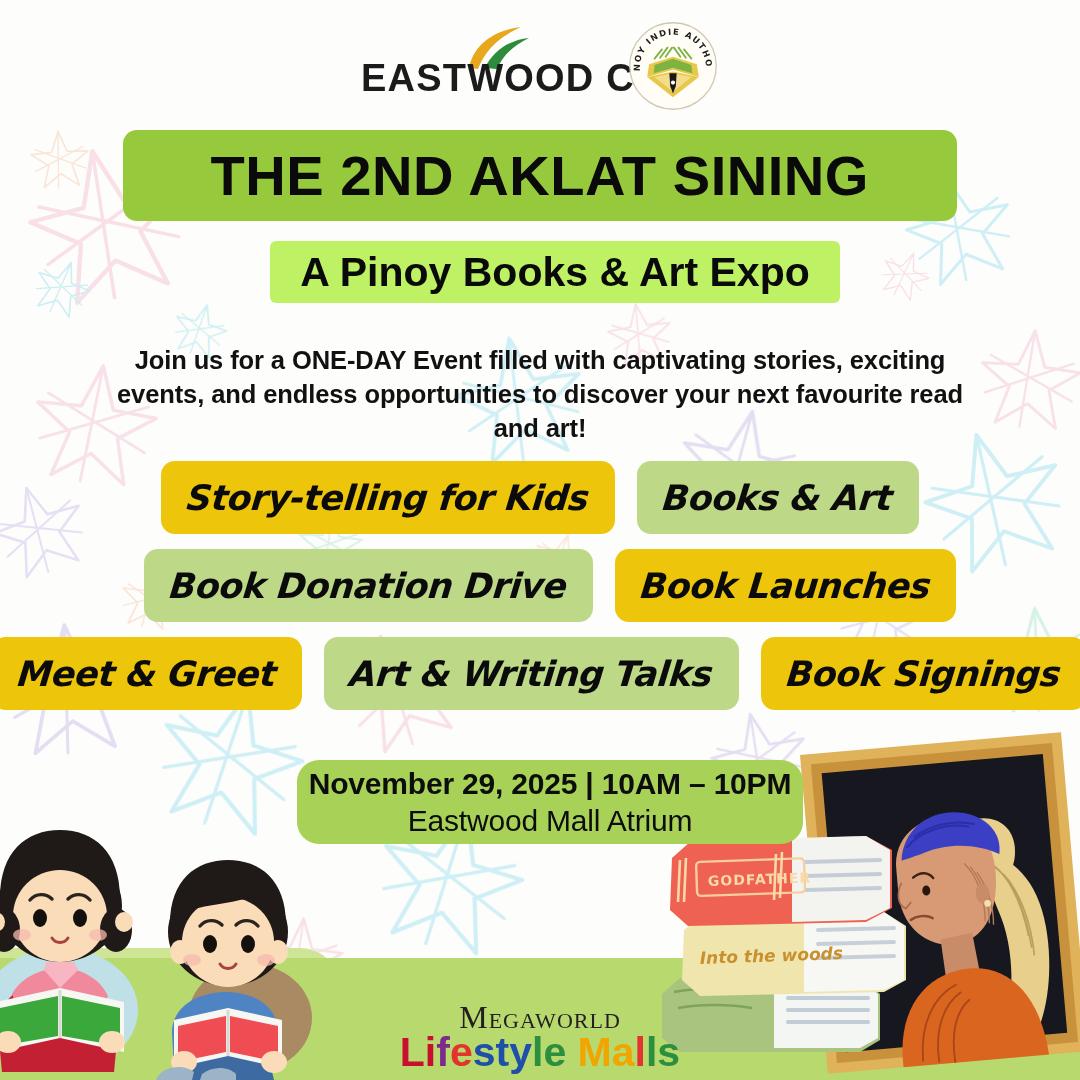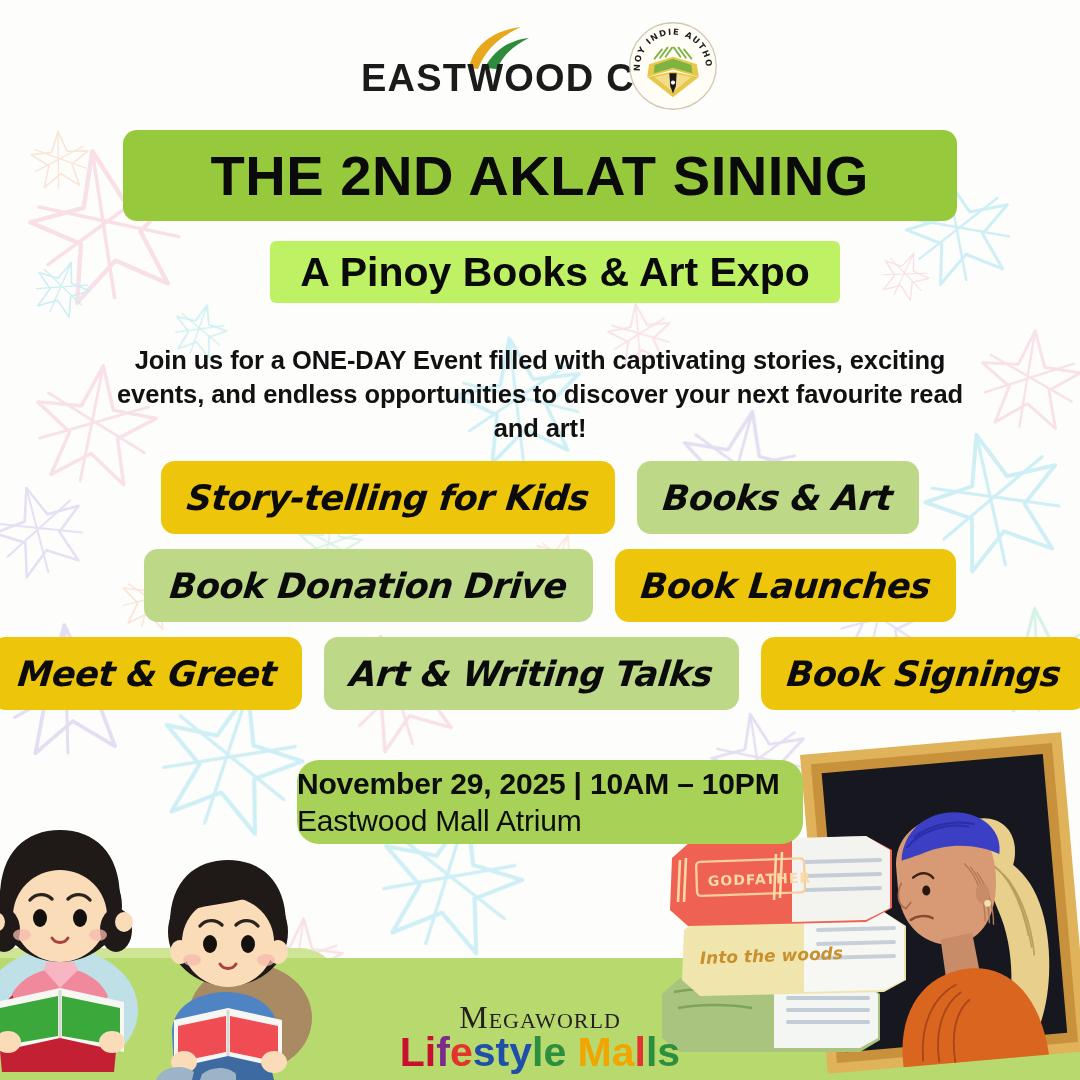--- a/index.html
+++ b/index.html
@@ -87,21 +87,21 @@
   }
   .pill.yellow{background:#edc50a;}
   .pill.green{background:#bdd887;}
   .row2{margin-left:20px;}
   .row3{margin-left:-2px;}
 
   
   .date-band{
     position:absolute;top:760px;left:297px;width:506px;height:84px;
     background:#a8d257;border-radius:22px;z-index:5;
-    display:flex;flex-direction:column;justify-content:center;
+    display:flex;flex-direction:column;align-items:center;justify-content:center;
   }
   .date-band .l1{font-weight:700;font-size:30px;color:#0d0d0d;white-space:nowrap;letter-spacing:-0.2px;}
   .date-band .l2{font-weight:400;font-size:30px;color:#0d0d0d;white-space:nowrap;letter-spacing:-0.2px;margin-top:3px;}
 
   
   .kids{position:absolute;left:-12px;bottom:0;width:350px;height:300px;z-index:4;}
   .booksart{position:absolute;right:-4px;bottom:0;width:430px;height:350px;z-index:4;}
 
   
   .mega{

